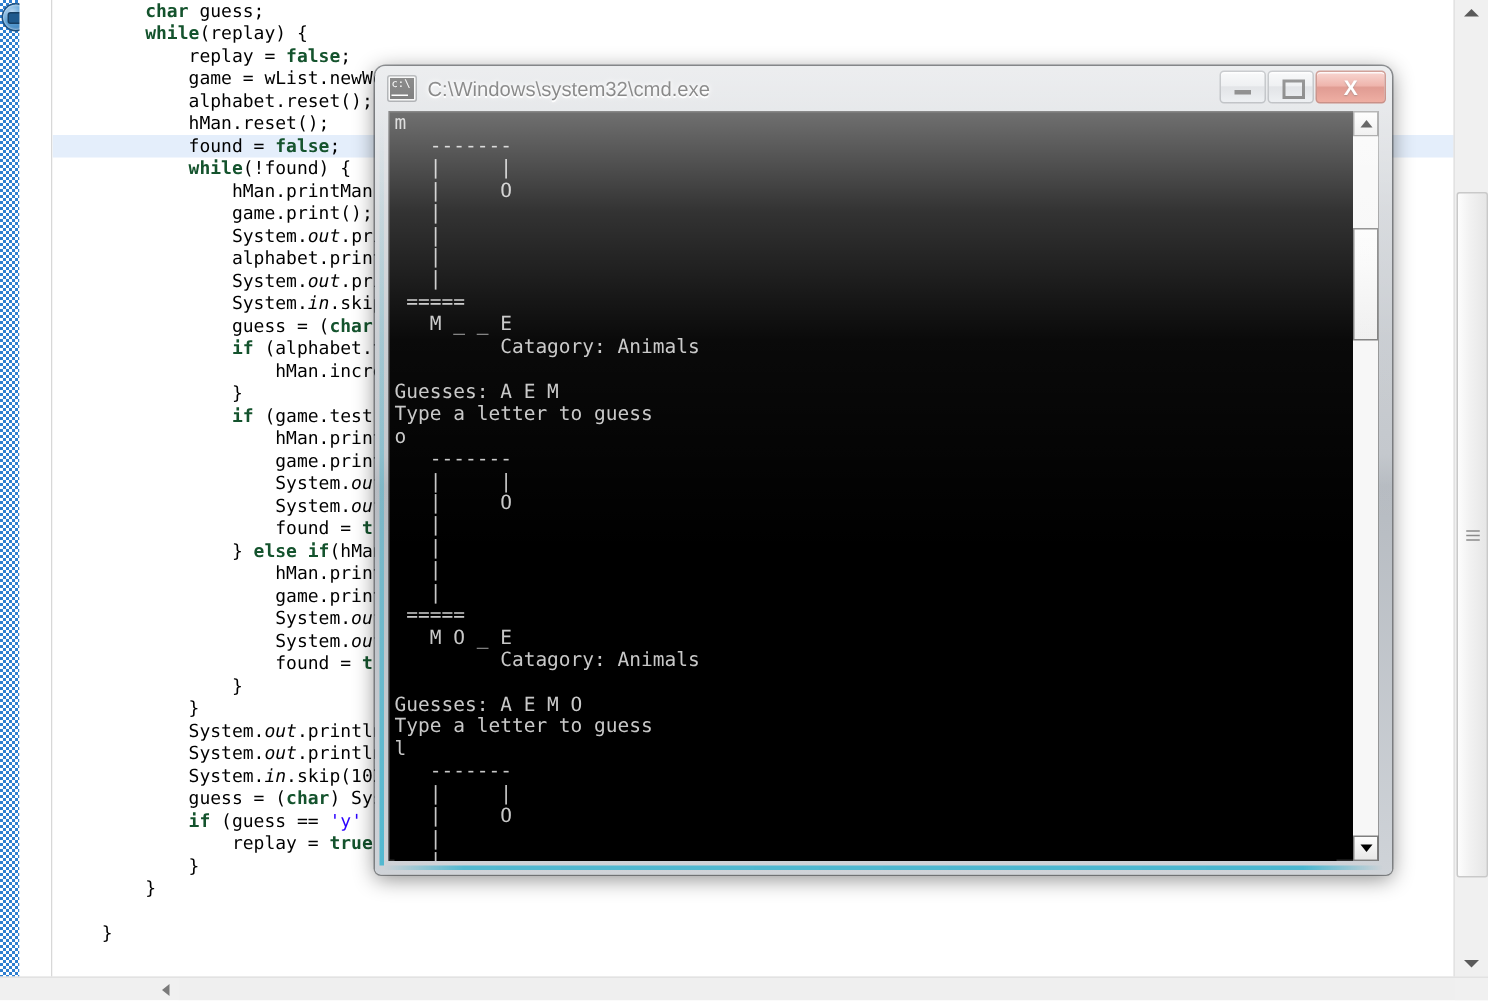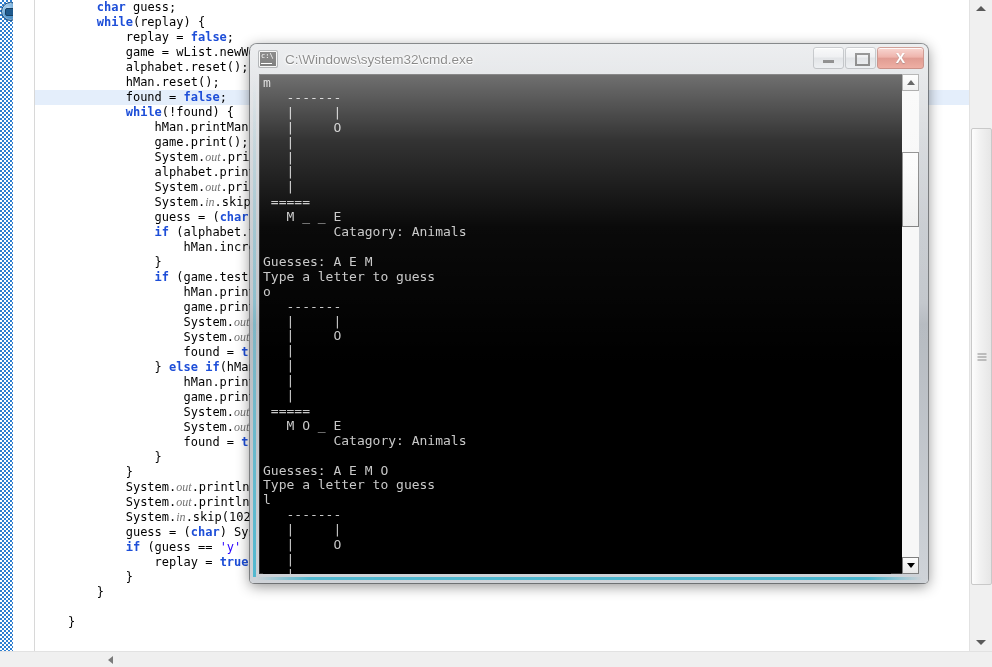--- a/index.html
+++ b/index.html
@@ -44,22 +44,22 @@
     position:absolute; left:35px; top:0; right:22px; height:652px;
     background:#ffffff;
     font-family: "DejaVu Sans Mono", monospace;
     font-size:12px;
     line-height:15px;
     white-space:pre;
     overflow:hidden;
   }
   .code .ln { position:relative; height:15px; padding-left:4px; }
   .code .ln.hl { background:#e4eefb; }
-  .kw      { color:#1d4ed8; font-weight:bold; }
-  .fld     { color:#737373; font-style:italic;font-family:Liberation Serif, serif; }
+  .kw      { color:#14532d; font-weight:bold; }
+  .fld     { color:#000000; font-style:italic; }
   .str     { color:#2a00ff; }
   .plain   { color:#000000; }
 
   
   .v-scroll {
     position:absolute; right:0; top:0; width:22px; height:652px;
     background:#f0f0f0; border-left:1px solid #e2e2e2;
   }
   .v-scroll .arrow-up, .v-scroll .arrow-dn {
     position:absolute; left:0; width:22px; height:18px; background:#f0f0f0;

